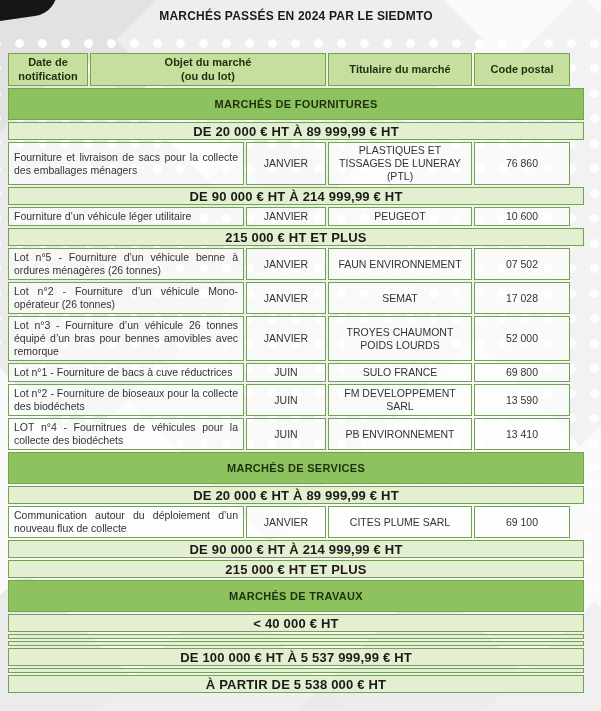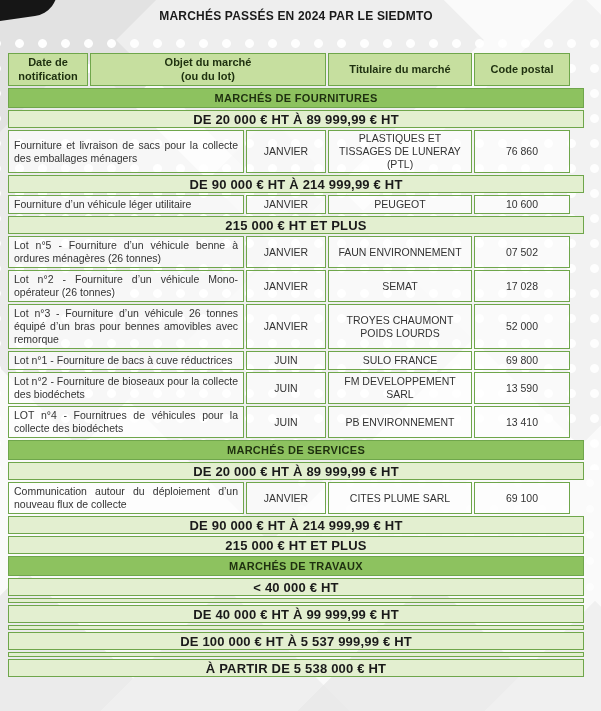--- a/index.html
+++ b/index.html
@@ -42,21 +42,21 @@
   .tbl { position:absolute; z-index:2; left:8px; top:53px; width:576px; }
   .trow { display:flex; gap:2px; margin-bottom:2px; }
   .cell { box-sizing:border-box; border:1px solid #6FA64B; }
   .c1 { width:236px; } .c2 { width:80px; } .c3 { width:144px; } .c4 { width:96px; }
   .thead .cell {
     background:#C6DF9F; height:33px; font-weight:bold; font-size:11px; color:#1e300f;
     display:flex; align-items:center; justify-content:center; text-align:center;
     white-space:pre-line; line-height:1.25;
   }
   .section-bar {
-    box-sizing:border-box; border:1px solid #6FA64B; background:#8DC25F; height:20px;
+    box-sizing:border-box; border:1px solid #6FA64B; background:#8DC25F; height:32px;
     margin-bottom:2px; display:flex; align-items:center; justify-content:center;
     font-weight:bold; font-size:11px; color:#1e300f; letter-spacing:.3px;
   }
   .sub-bar {
     box-sizing:border-box; border:1px solid #6FA64B; background:#E3EFD0; height:18px;
     margin-bottom:2px; display:flex; align-items:center; justify-content:center;
     font-weight:bold; font-size:13px; color:#1a1a1a; letter-spacing:.2px;
   }
   .drow .cell { background:rgba(255,255,255,.62); font-size:10.5px; color:#333; }
   .drow .objet { padding:2px 5px; text-align:justify; line-height:13px; min-height:19px;
@@ -186,20 +186,19 @@
       <div class="cell c4 ctr">69 100</div>
     </div>
 
     <div class="sub-bar">DE 90 000 € HT À 214 999,99 € HT</div>
     <div class="sub-bar">215 000 € HT ET PLUS</div>
 
     <div class="section-bar">MARCHÉS DE TRAVAUX</div>
 
     <div class="sub-bar">&lt; 40 000 € HT</div>
     <div class="empty-row"></div>
-    <div class="sub-bar">DE 40 000 € HT À 99 999,99 € HT</div>
     <div class="empty-row"></div>
     <div class="sub-bar">DE 100 000 € HT À 5 537 999,99 € HT</div>
     <div class="empty-row"></div>
     <div class="sub-bar">À PARTIR DE 5 538 000 € HT</div>
 
   </div>
 </div>
 
 </body></html>

